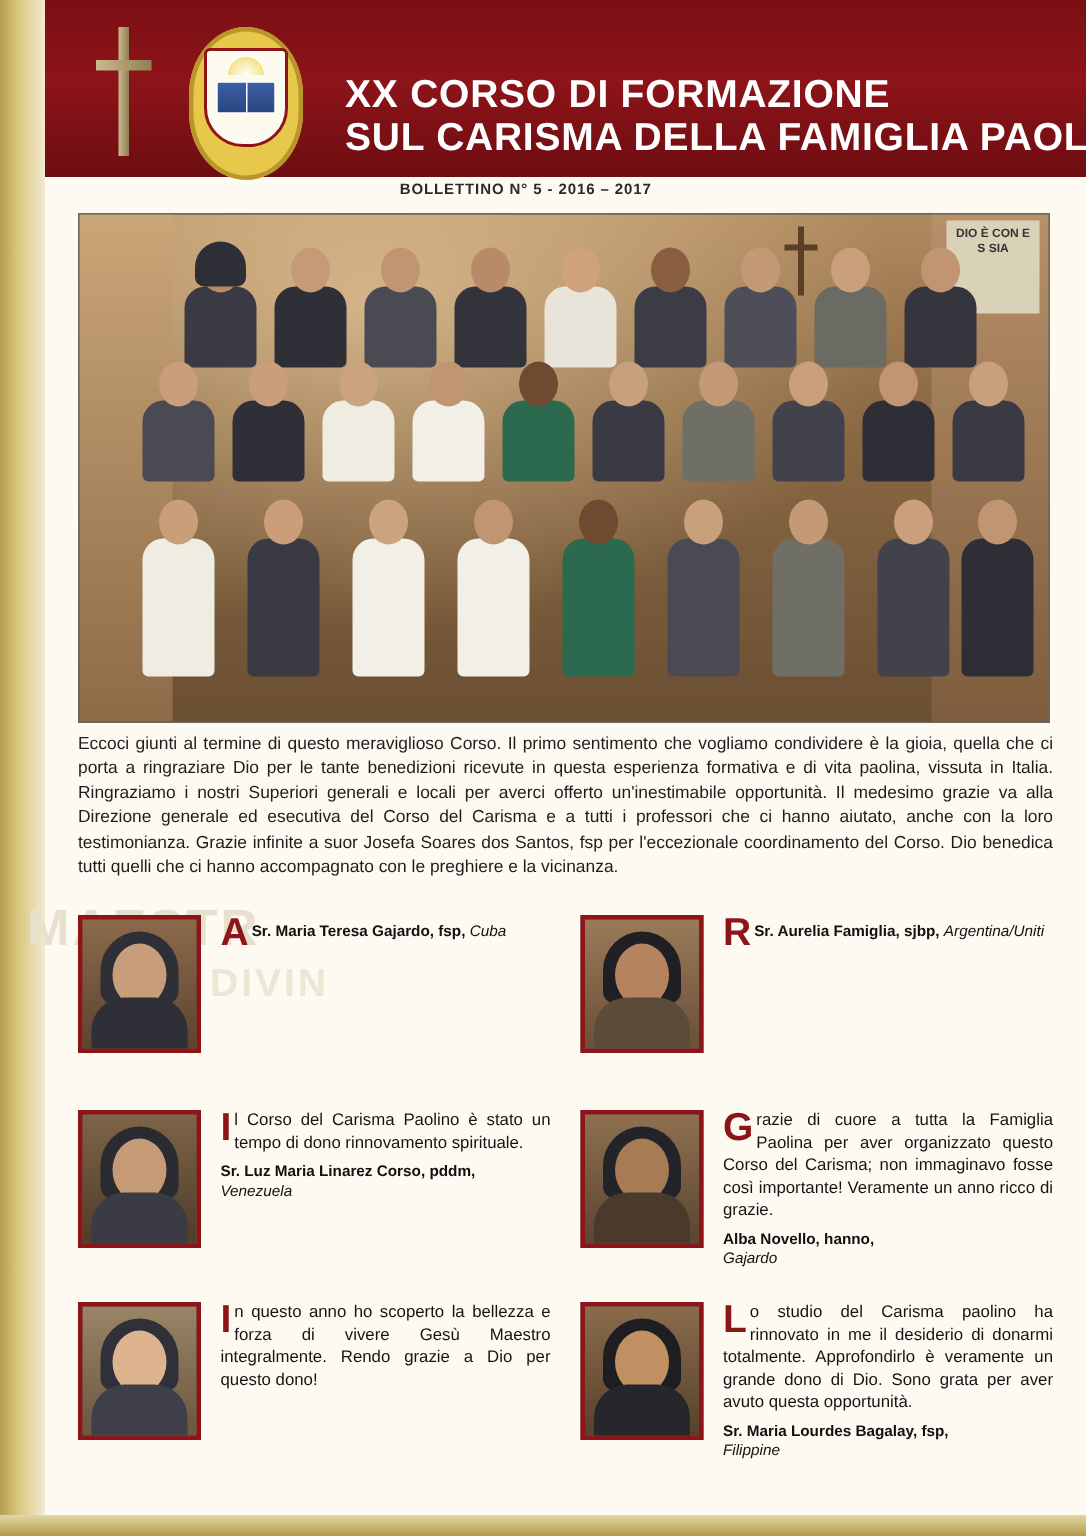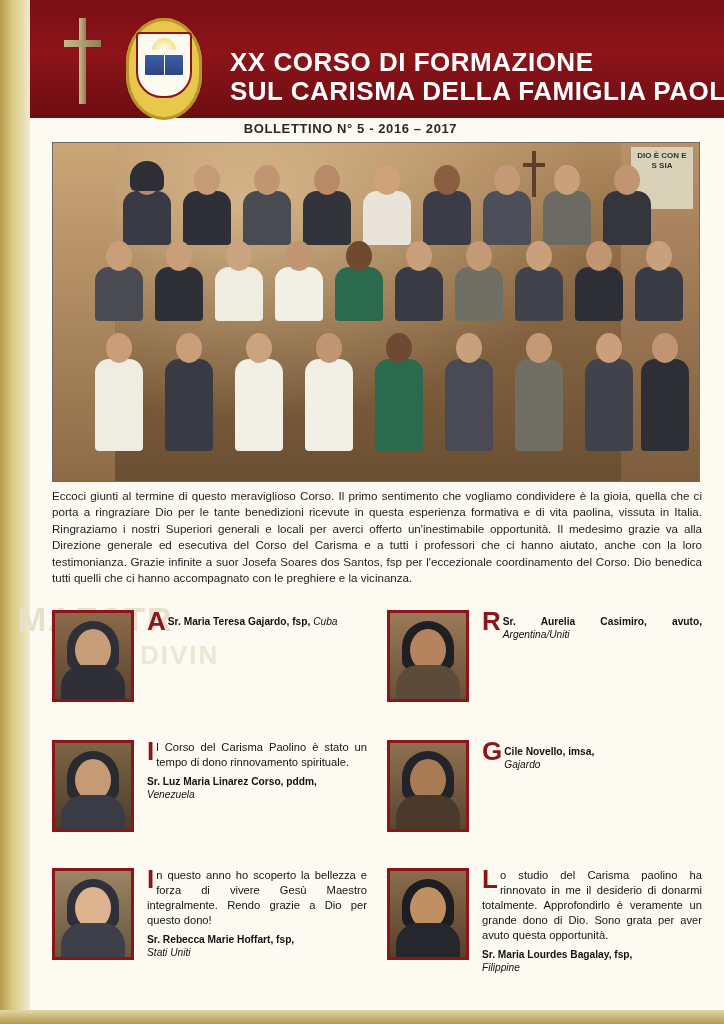--- a/index.html
+++ b/index.html
@@ -101,21 +101,21 @@
   }
   .cross .h {
     position: absolute; left: 2px; top: 22px; width: 37px; height: 7px;
     background: linear-gradient(to right, #c9b98c, #8f7f52);
   }
   .bulletin {
     position: absolute;
     left: 30px; top: 118px;
     width: 641px; height: 24px;
     text-align: center;
-    font-size: 13px; font-weight: bold;
+    font-size: 10px; font-weight: bold;
     letter-spacing: 0.6px;
     color: #2a2a2a;
     padding-top: 3px;
   }
 
   
   .hero {
     position: absolute;
     left: 52px; top: 142px;
     width: 648px; height: 340px;
@@ -448,21 +448,21 @@
     <div class="testi" style="left:335px; top:10px;">
       <div class="testi-photo">
         <div class="ph-bg" style="background:linear-gradient(to bottom,#9a7a58,#6a5038)"></div>
         <div class="ph-veil" style="background:#1f1f24"></div>
         <div class="ph-head" style="background:#b5845f"></div>
         <div class="ph-body" style="background:#5d4b3a"></div>
       </div>
       <div class="testi-text">
         <span class="dropcap">R</span>
         <div class="testi-author">
-          <span>Sr. Aurelia Casimiro, avuto,</span>
+          <span>Sr. Aurelia Famiglia, sjbp,</span>
           <span class="place">Argentina/Uniti</span>
         </div>
       </div>
     </div>
 
     <div class="testi" style="left:0; top:140px;">
       <div class="testi-photo">
         <div class="ph-bg" style="background:linear-gradient(to bottom,#7d6446,#4e3d2b)"></div>
         <div class="ph-veil" style="background:#2a2a31"></div>
         <div class="ph-head" style="background:#c59a74"></div>
@@ -478,41 +478,37 @@
     </div>
 
     <div class="testi" style="left:335px; top:140px;">
       <div class="testi-photo">
         <div class="ph-bg" style="background:linear-gradient(to bottom,#8e7050,#5a4531)"></div>
         <div class="ph-veil" style="background:#23232a"></div>
         <div class="ph-head" style="background:#a87b55"></div>
         <div class="ph-body" style="background:#4a3a2c"></div>
       </div>
       <div class="testi-text">
-        <span class="dropcap">G</span>
+        <span class="dropcap">G</span><span>razie di cuore a tutta la Famiglia Paolina per aver organizzato questo Corso del Carisma; non immaginavo fosse così importante! Veramente un anno ricco di grazie.</span>
         <div class="testi-author">
-          <div>Cile Novello, imsa,</div>
+          <div>Alba Novello, hanno,</div>
           <div class="place">Gajardo</div>
         </div>
       </div>
     </div>
 
     <div class="testi" style="left:0; top:268px;">
       <div class="testi-photo">
         <div class="ph-bg" style="background:linear-gradient(to bottom,#9b8466,#6a5740)"></div>
         <div class="ph-veil" style="background:#30303a"></div>
         <div class="ph-head" style="background:#ddb48f"></div>
         <div class="ph-body" style="background:#3f3f4a"></div>
       </div>
       <div class="testi-text">
         <span class="dropcap">I</span><span>n questo anno ho scoperto la bellezza e forza di vivere Gesù Maestro integralmente.  Rendo grazie a Dio per questo dono!</span>
-        <div class="testi-author">
-          <div>Sr. Rebecca Marie Hoffart, fsp,</div>
-          <div class="place">Stati Uniti</div>
-        </div>
       </div>
     </div>
 
     <div class="testi" style="left:335px; top:268px;">
       <div class="testi-photo">
         <div class="ph-bg" style="background:linear-gradient(to bottom,#8a6c4c,#57412c)"></div>
         <div class="ph-veil" style="background:#1d1d22"></div>
         <div class="ph-head" style="background:#c09063"></div>
         <div class="ph-body" style="background:#26262d"></div>
       </div>

